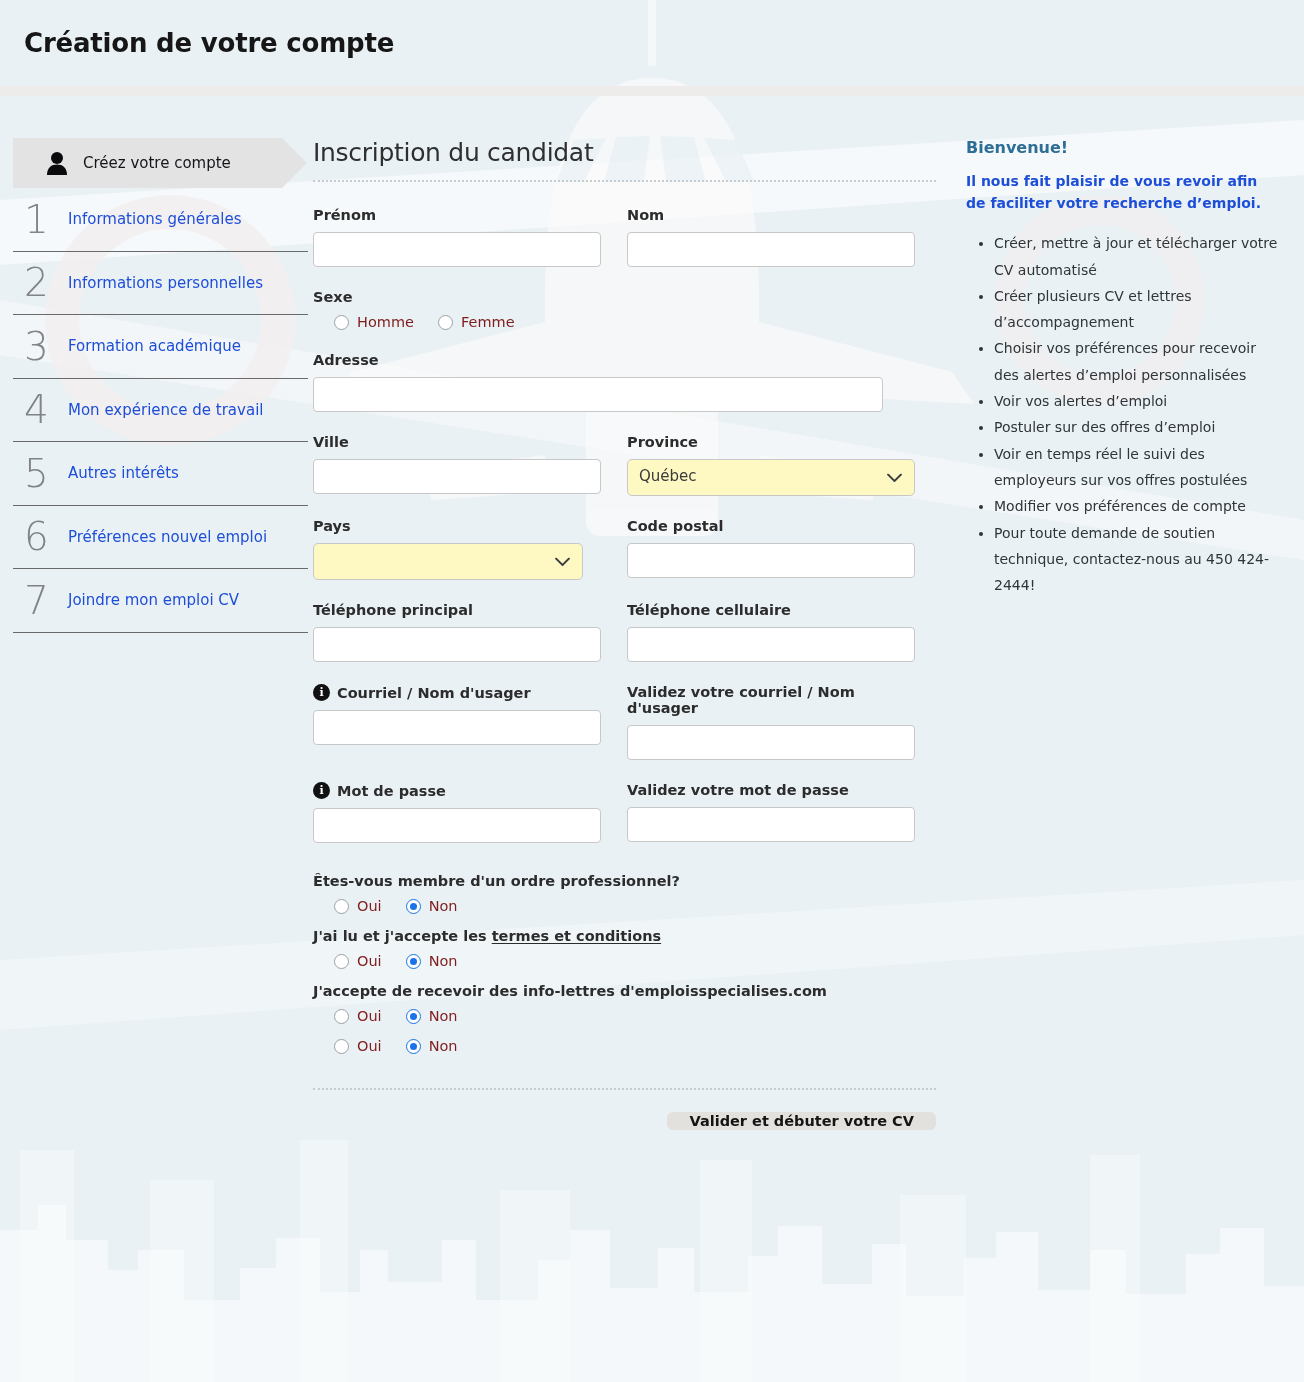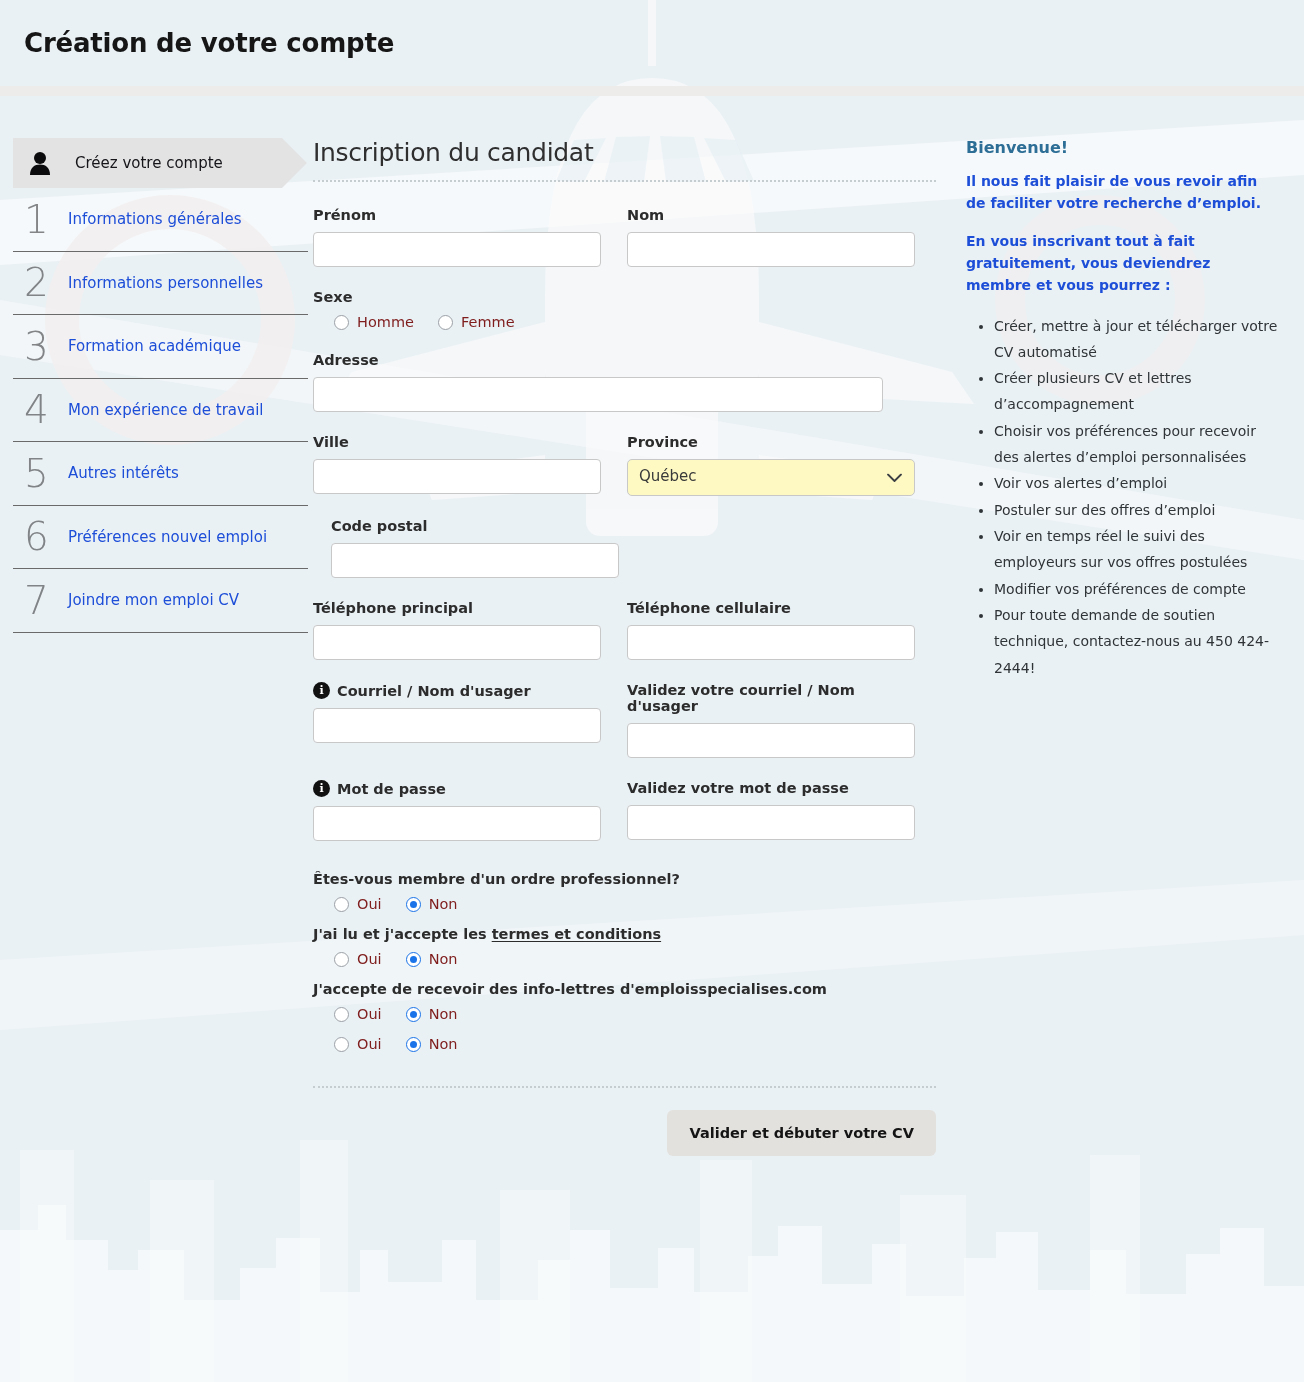--- a/index.html
+++ b/index.html
@@ -62,22 +62,22 @@
   
   .stepper { padding-left: 13px; }
 
   .step-active {
     position: relative;
     height: 50px;
     display: flex;
     align-items: center;
     background: #e3e3e3;
     width: 269px;
-    padding-left: 16px;
-    gap: 24px;
+    padding-left: 33px;
+    gap: 15px;
   }
   .step-active::after {
     content: "";
     position: absolute;
     right: -25px; top: 0;
     width: 0; height: 0;
     border-top: 25px solid transparent;
     border-bottom: 25px solid transparent;
     border-left: 25px solid #e3e3e3;
   }
@@ -245,21 +245,21 @@
 
   .submit-row {
     display: flex;
     justify-content: flex-end;
     width: 623px;
   }
   .submit-btn {
     background: #e3e1de;
     border: none;
     border-radius: 6px;
-    padding: 15px 22px;
+    padding: 1px 22px;
     font-family: inherit;
     font-size: 14.5px;
     font-weight: bold;
     color: #141414;
     cursor: pointer;
   }
 
   
   .aside { padding-left: 13px; padding-right: 25px; }
   .aside h2 {
@@ -456,20 +456,31 @@
             <option>Québec</option>
           </select>
           <svg class="chev" viewBox="0 0 15 9">
             <path d="M1 1 L7.5 7.5 L14 1" fill="none" stroke="#3c4043" stroke-width="1.8" stroke-linecap="round" stroke-linejoin="round"></path>
           </svg>
         </div>
       </div>
     </div>
 
     <div class="row">
+      <div class="cell" style="width:270px">
+        <label class="field-label">Pays</label>
+        <div class="sel-wrap">
+          <select class="sel">
+            <option></option>
+          </select>
+          <svg class="chev" viewBox="0 0 15 9">
+            <path d="M1 1 L7.5 7.5 L14 1" fill="none" stroke="#3c4043" stroke-width="1.8" stroke-linecap="round" stroke-linejoin="round"></path>
+          </svg>
+        </div>
+      </div>
       <div class="cell" style="margin-left:18px">
         <label class="field-label">Code postal</label>
         <input class="txt" type="text" placeholder="" style="">
       </div>
     </div>
 
     <div class="row">
       <div class="cell">
         <label class="field-label">Téléphone principal</label>
         <input class="txt" type="text" placeholder="" style="">
@@ -566,21 +577,20 @@
     <div class="dotted-rule bottom"></div>
 
     <div class="submit-row">
       <button class="submit-btn">Valider et débuter votre CV</button>
     </div>
   </main>
 
   <aside class="aside">
     <h2>Bienvenue!</h2>
     <p>Il nous fait plaisir de vous revoir afin de faciliter votre recherche d’emploi.</p>
-    <p>En vous inscrivant tout à fait gratuitement, vous deviendrez membre et vous pourrez :</p>
     <ul>
       <li>Créer, mettre à jour et télécharger votre CV automatisé</li>
       <li>Créer plusieurs CV et lettres d’accompagnement</li>
       <li>Choisir vos préférences pour recevoir des alertes d’emploi personnalisées</li>
       <li>Voir vos alertes d’emploi</li>
       <li>Postuler sur des offres d’emploi</li>
       <li>Voir en temps réel le suivi des employeurs sur vos offres postulées</li>
       <li>Modifier vos préférences de compte</li>
       <li>Pour toute demande de soutien technique, contactez-nous au 450 424-2444!</li>
     </ul>

